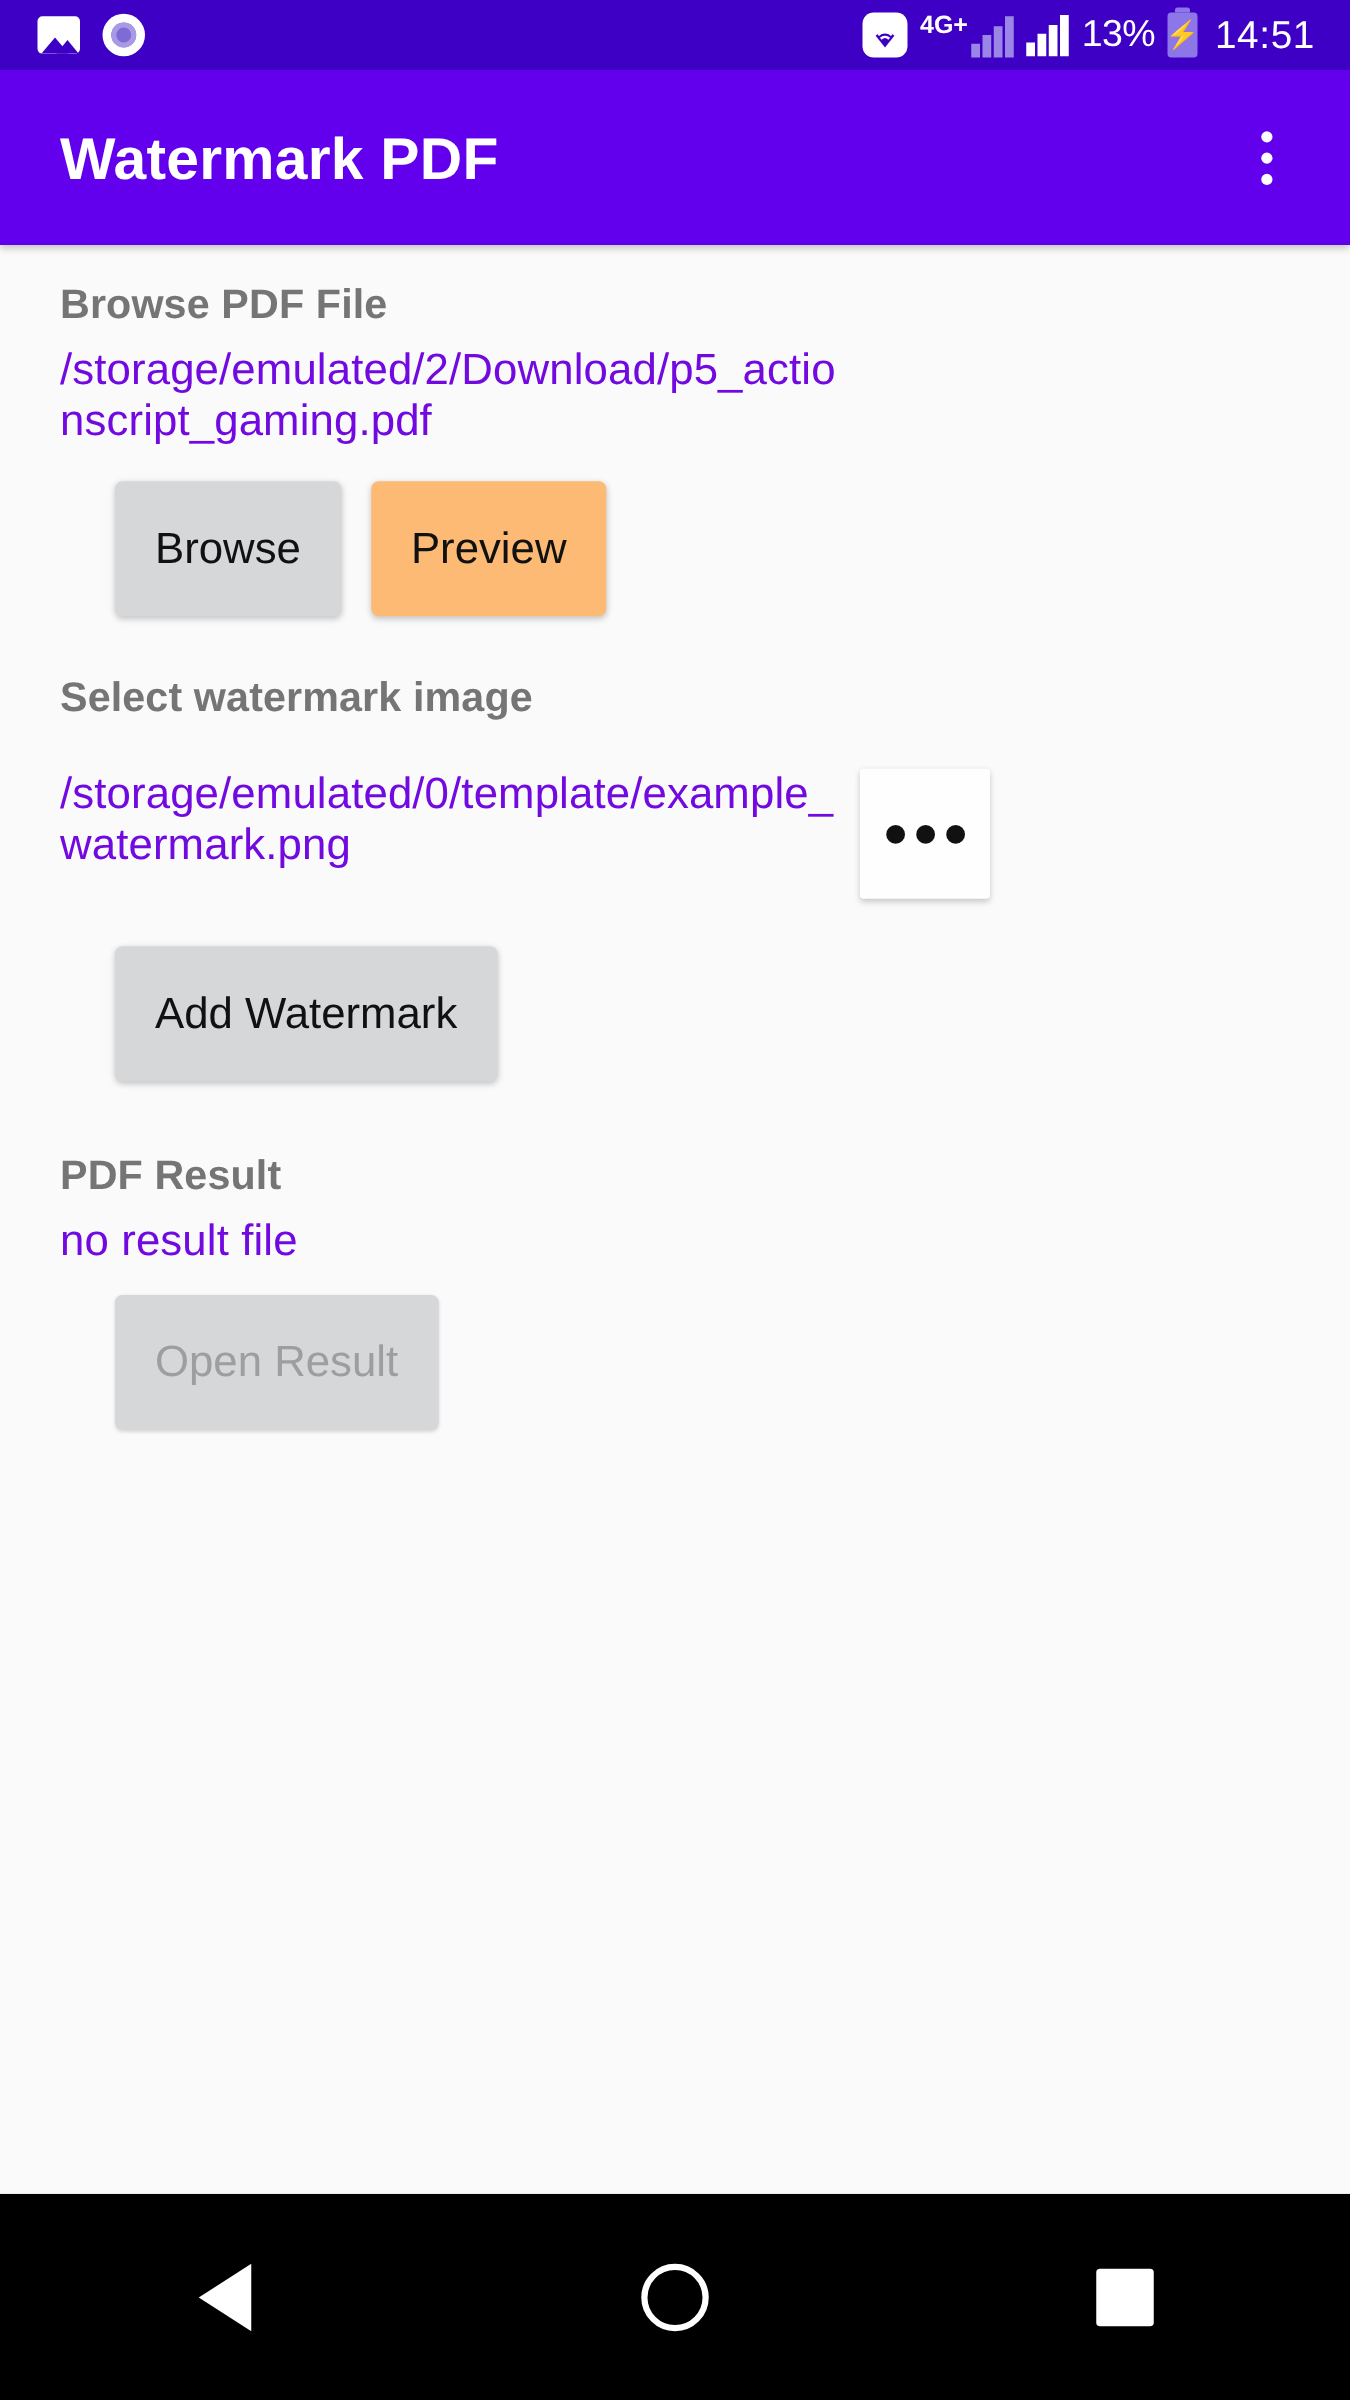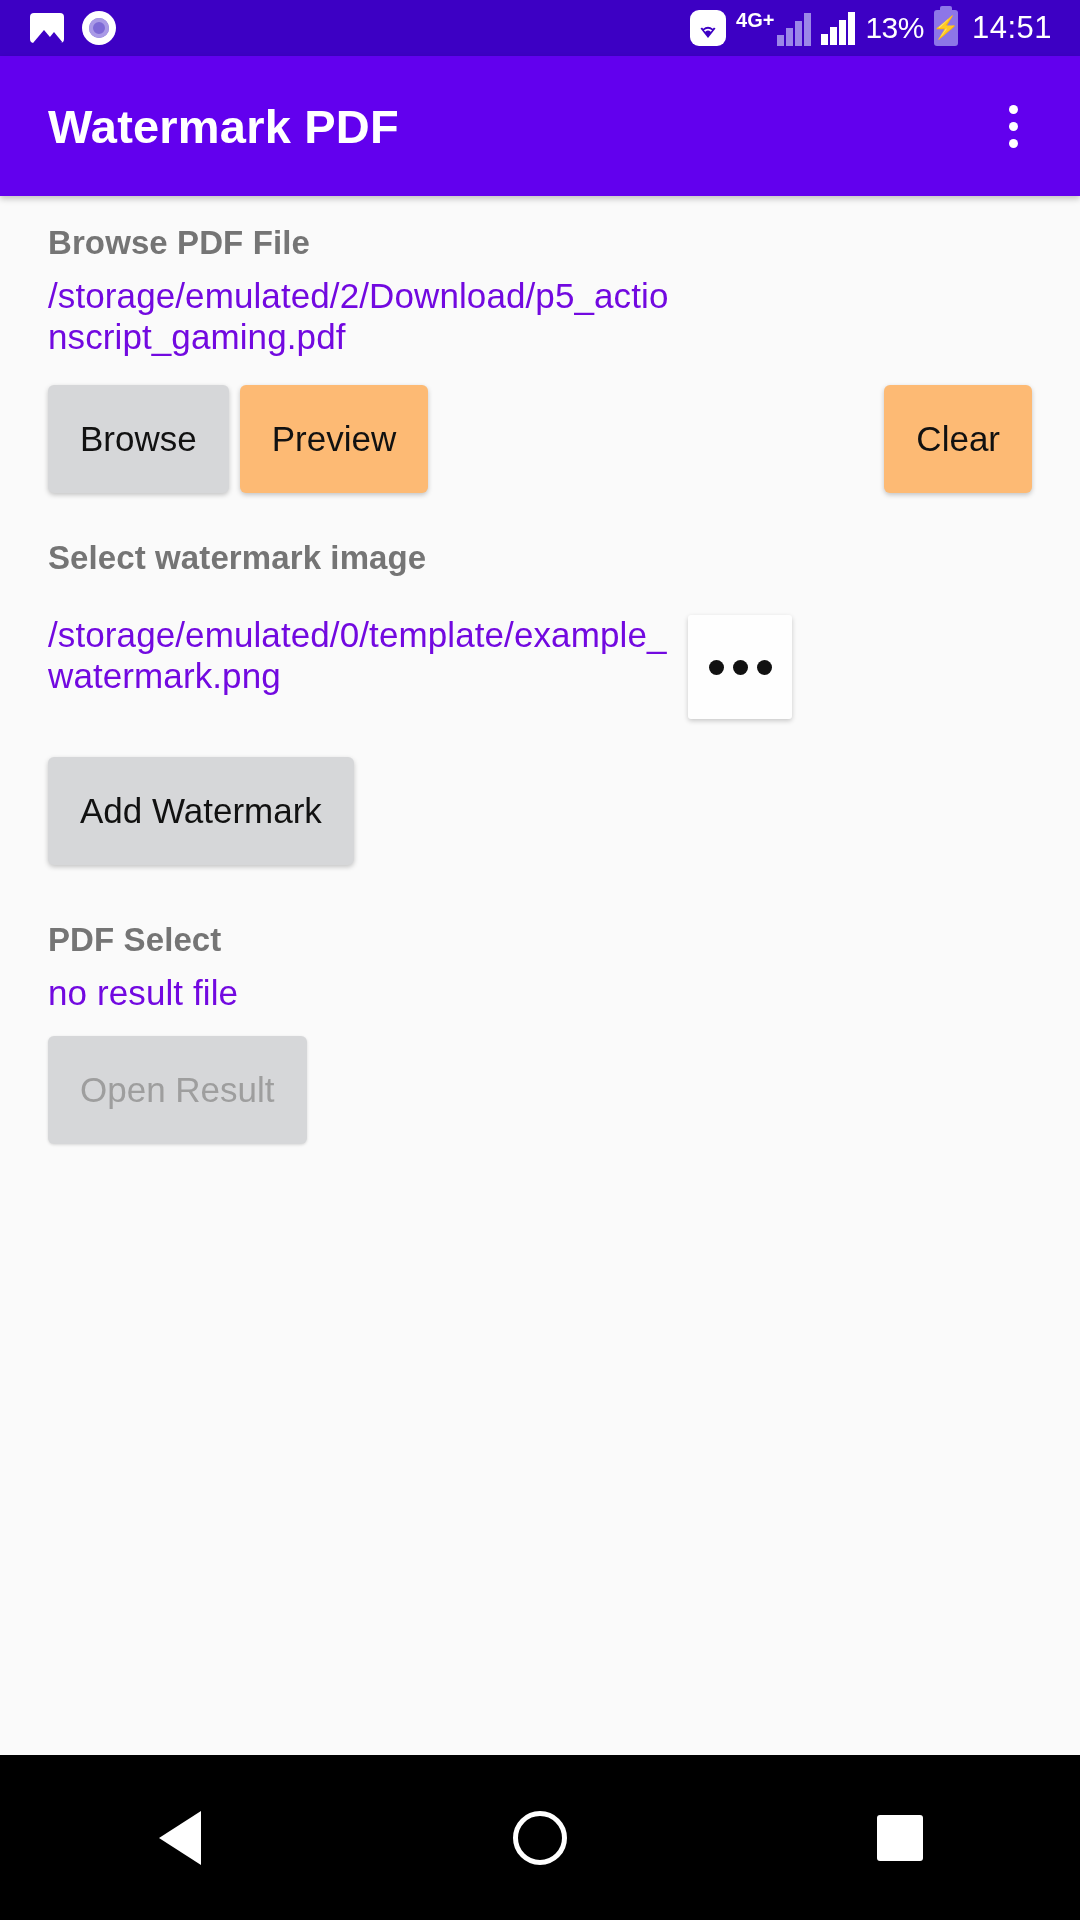--- a/index.html
+++ b/index.html
@@ -74,21 +74,21 @@
   .content { flex:1 1 auto; background:#fafafa; padding:28px 48px 0 48px; position:relative; }
 
   .section-label {
     font-size:33px; font-weight:bold; color:#757575; letter-spacing:0.1px;
   }
   .path-text {
     font-size:35px; color:#7209e0; line-height:1.16; letter-spacing:0.1px;
     word-break:break-all; max-width:640px;
   }
 
-  .btn-row { display:flex; align-items:flex-start; gap:11px; }
+  .btn-row { display:flex; align-items:flex-start; gap:24px;margin-left:44px; }
   .btn {
     border:none; border-radius:6px; font-family:"Liberation Sans", sans-serif;
     font-size:35px; color:#111; padding:0 32px; height:108px;
     display:flex; align-items:center; justify-content:center;
     box-shadow:0 2px 5px rgba(0,0,0,0.22);
   }
   .btn.raised { background:#d6d7d9; }
   .btn.flat-white { background:#fdba74; }
   .btn.disabled { background:#d6d7d9; color:#9e9e9e; box-shadow:0 1px 3px rgba(0,0,0,0.14); }
   .btn.push-right { margin-left:auto; }
@@ -172,21 +172,20 @@
   <div class="content">
 
     <div class="section-label">Browse PDF File</div>
     <div class="sp-14"></div>
     <div class="path-text">/storage/emulated/2/Download/p5_actionscript_gaming.pdf</div>
 
     <div class="sp-28"></div>
     <div class="btn-row">
       <button class="btn raised">Browse</button>
       <button class="btn flat-white">Preview</button>
-      <button class="btn flat-white push-right">Clear</button>
     </div>
 
     <div class="sp-46"></div>
     <div class="section-label">Select watermark image</div>
 
     <div class="sp-38"></div>
     <div class="wm-row">
       <div class="path-text">/storage/emulated/0/template/example_watermark.png</div>
       <button class="btn-dots push-right">
         <span></span>
@@ -194,21 +193,21 @@
           <span></span>
       </button>
     </div>
 
     <div class="sp-38"></div>
     <div class="btn-row">
       <button class="btn raised">Add Watermark</button>
     </div>
 
     <div class="sp-56"></div>
-    <div class="section-label">PDF Select</div>
+    <div class="section-label">PDF Result</div>
     <div class="sp-14"></div>
     <div class="path-text">no result file</div>
 
     <div class="sp-22"></div>
     <div class="btn-row">
       <button class="btn disabled">Open Result</button>
     </div>
 
   </div>
 

